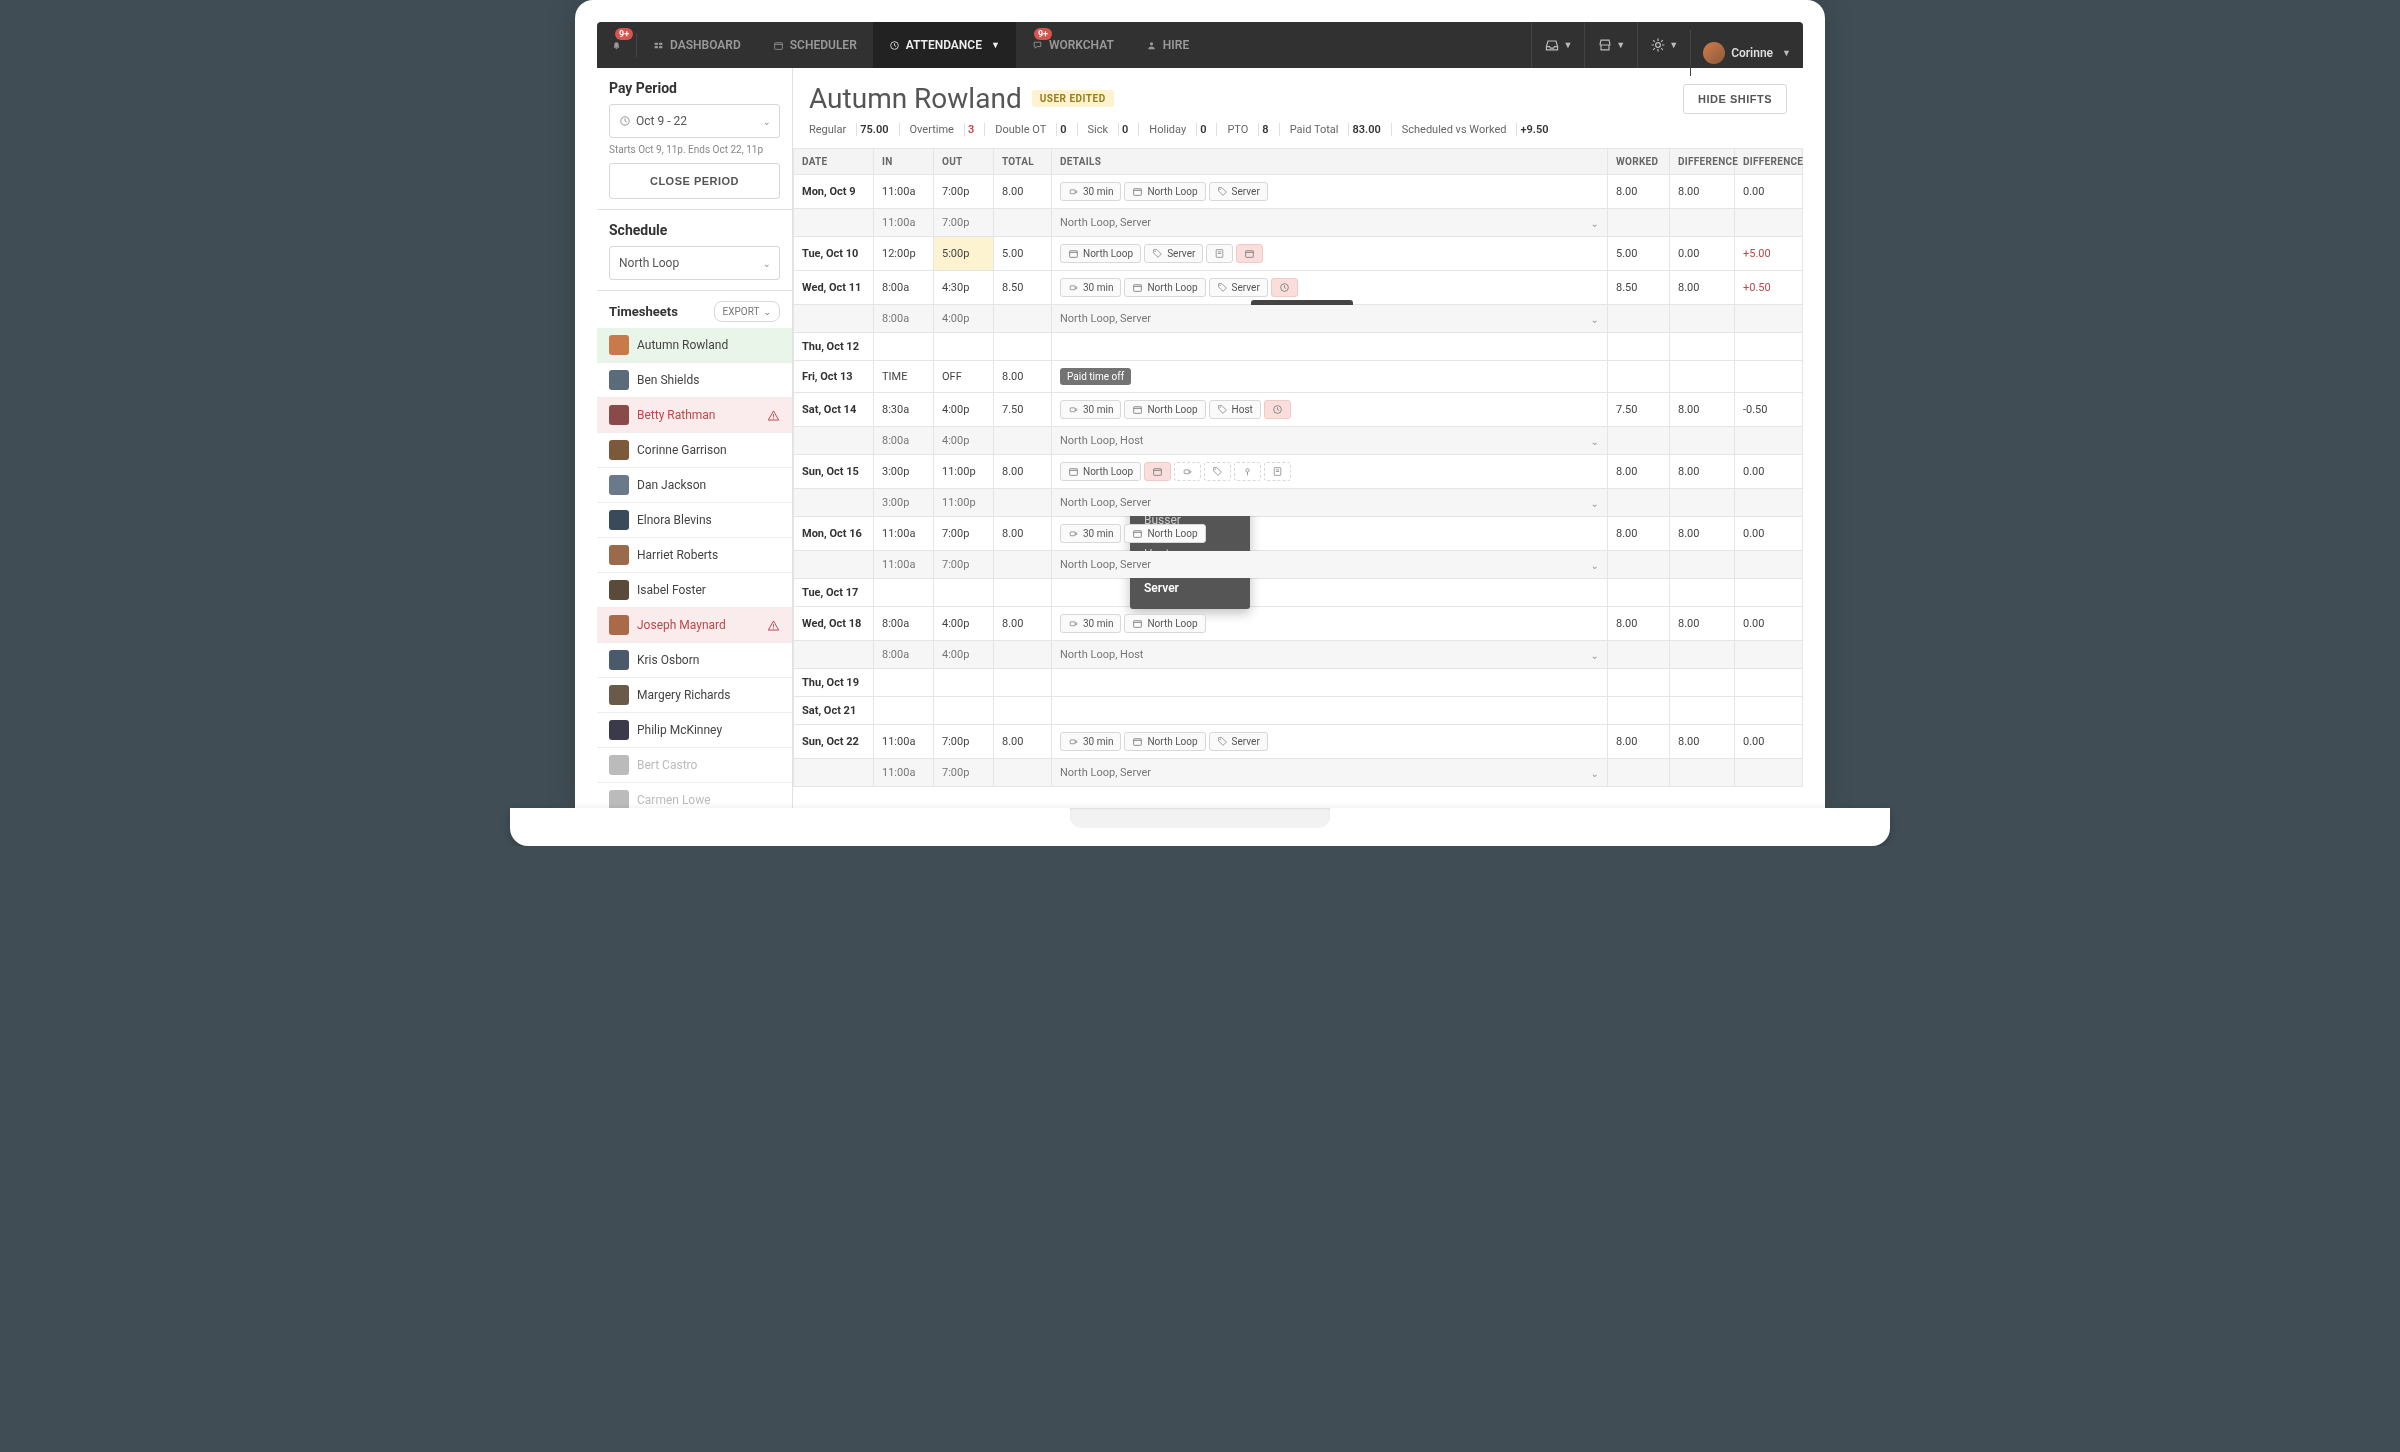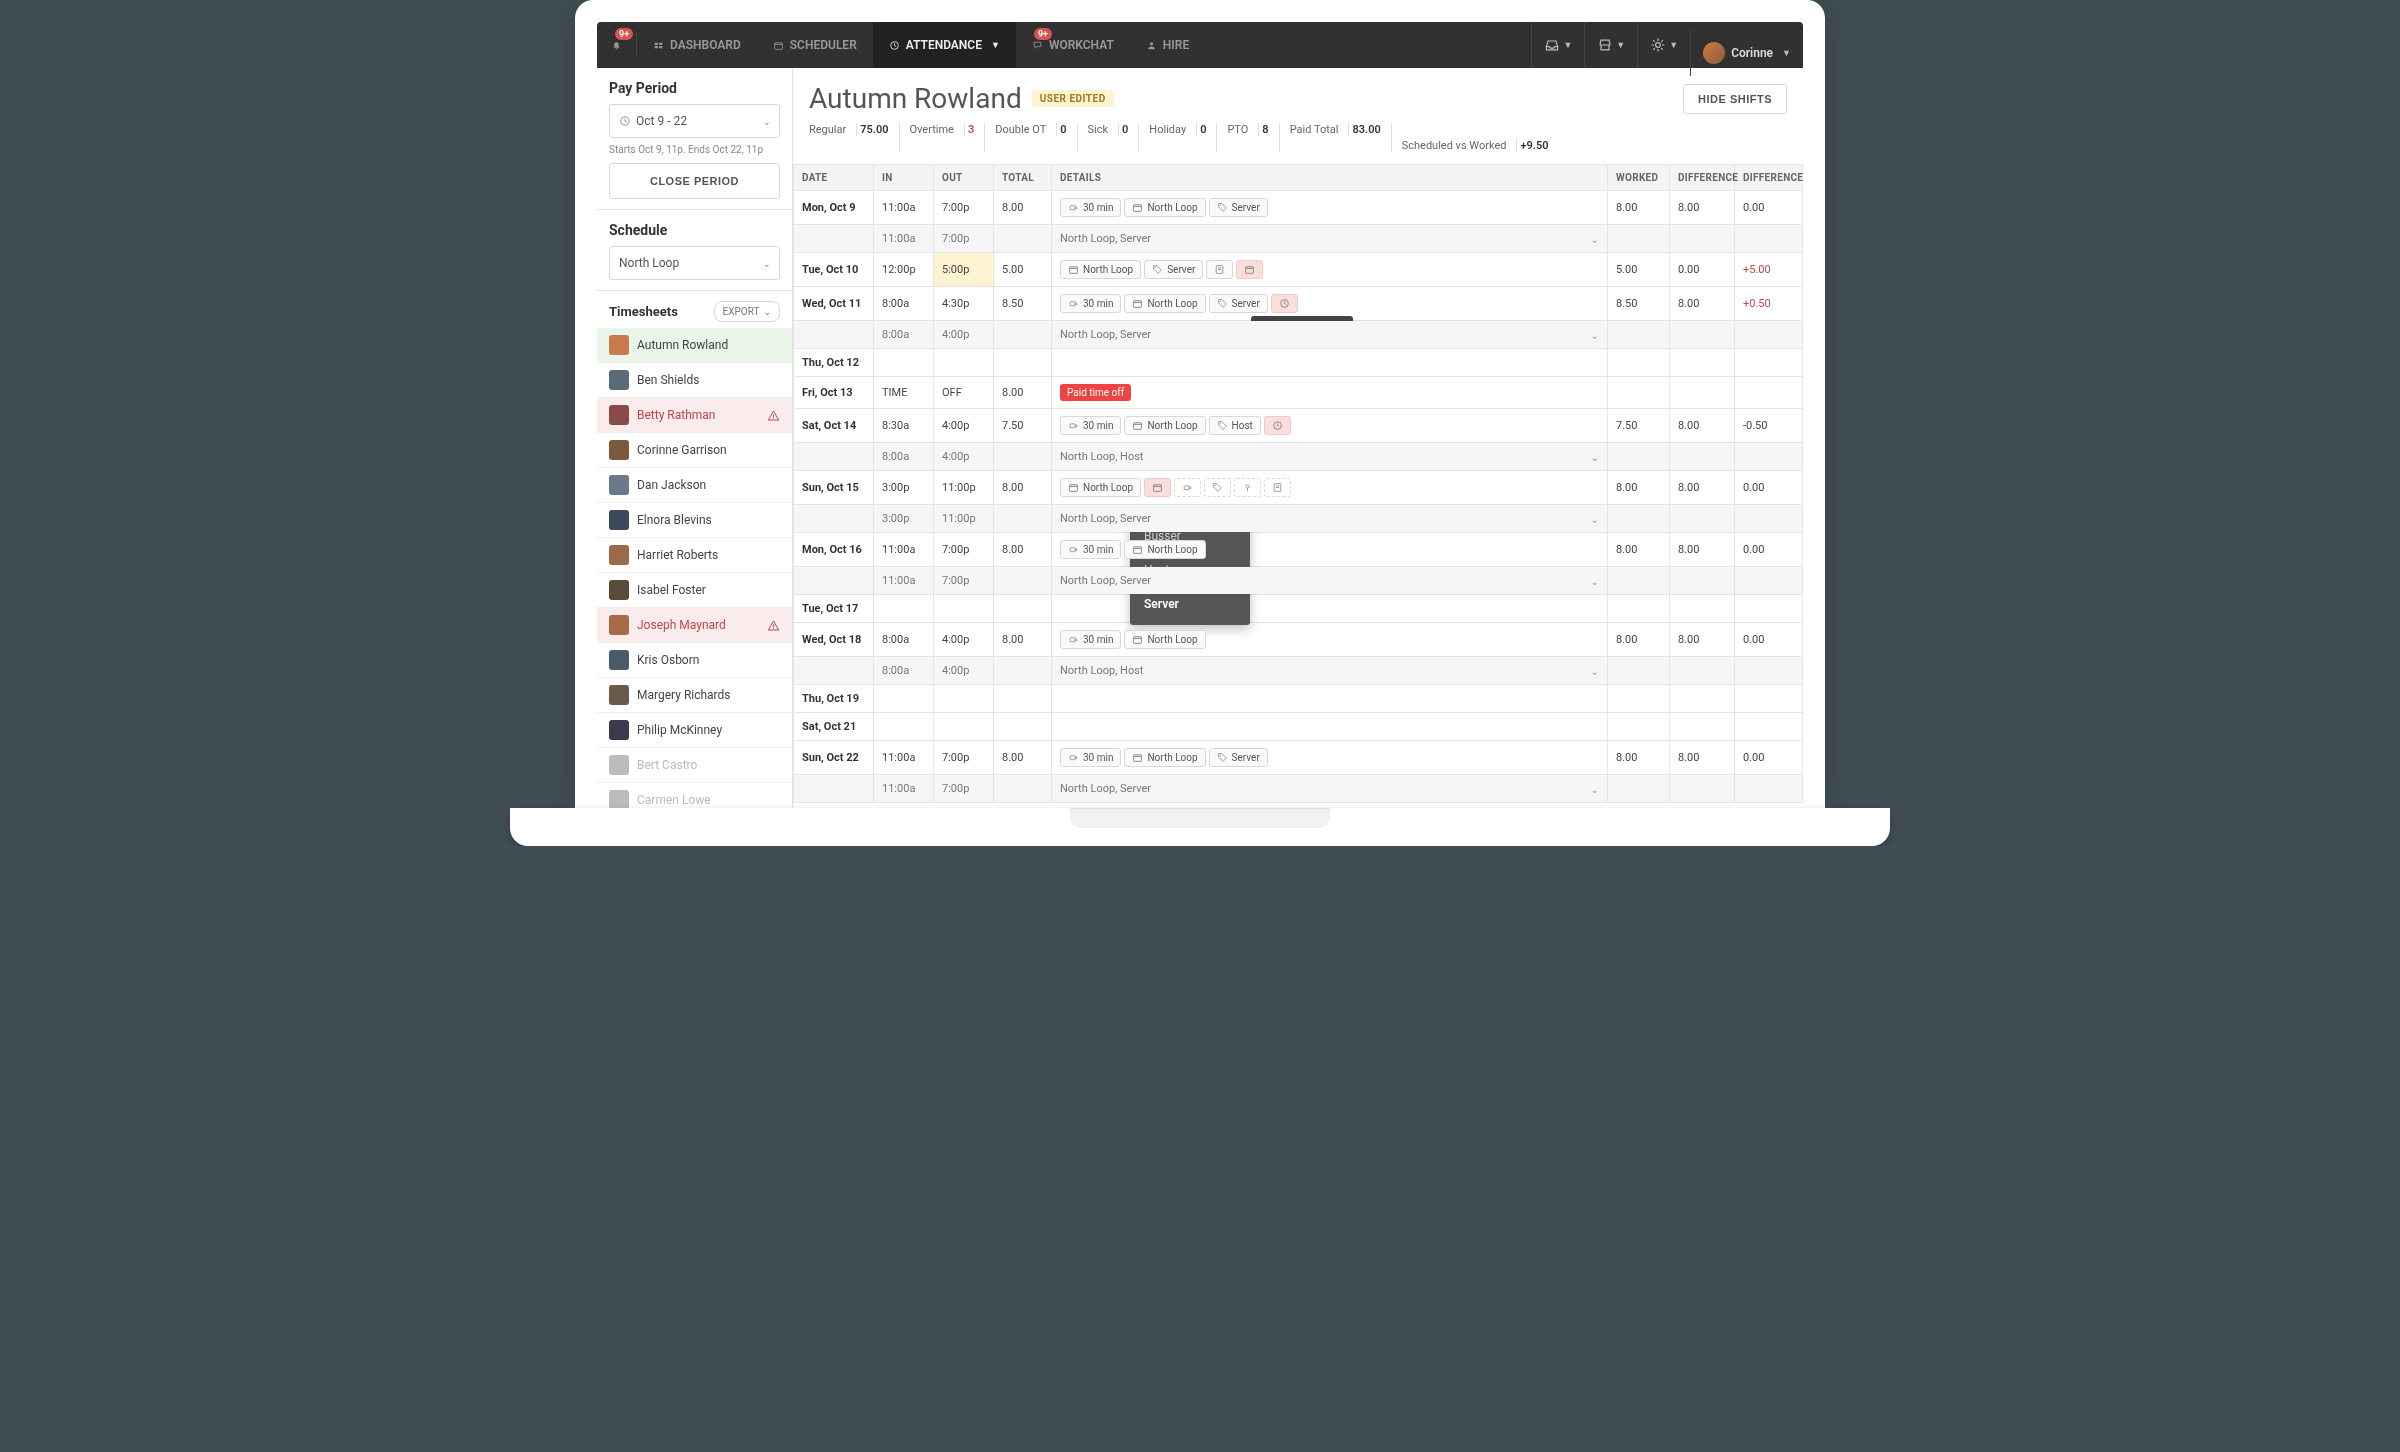--- a/index.html
+++ b/index.html
@@ -38,36 +38,36 @@
   .emp.disabled { color:#bbb; }
   
   .main { flex:1; overflow:auto; font-size:12px; color:#444; }
   .main-head { display:flex; align-items:center; justify-content:space-between; padding:14px 16px 8px; }
   .main-head h1 { margin:0; font-size:28px; font-weight:400; color:#555; display:flex; align-items:center; gap:10px; }
   .pill { background:#fdf3d0; color:#9a7b1f; font-size:10px; font-weight:700; letter-spacing:.5px; border-radius:3px; padding:3px 8px; }
   .btn2 { border:1px solid #d8d8d8; border-radius:3px; padding:8px 14px; font-size:11px; font-weight:700; letter-spacing:.5px; color:#555; background:#fff; cursor:pointer; }
   .summary { display:flex; gap:0; padding:0 16px 12px; color:#666; font-size:11px; }
   .summary span { padding:0 10px; border-right:1px solid #e0e0e0; }
   .summary span:first-child { padding-left:0; }
-  .summary span:last-child { border-right:none;margin-top:16px; }
+  .summary span:last-child { border-right:none; }
   .summary b { color:#333; font-weight:600; margin-left:3px; }
   .summary .red { color:#c0474a; }
   
   table { width:100%; border-collapse:collapse; table-layout:fixed; }
   th, td { border:1px solid #e5e5e5; padding:7px 8px; font-size:11px; text-align:left; vertical-align:middle; }
   th { background:#f4f4f4; color:#666; font-weight:700; font-size:10px; letter-spacing:.3px; }
   td.date { font-weight:700; color:#333; font-size:11px; }
   tr.sub td { background:#f6f6f6; color:#777; }
   tr.sub td.details { position:relative; }
   tr.sub .chev { position:absolute; right:8px; top:50%; transform:translateY(-50%); color:#999; font-size:10px; }
   .hl-yellow { background:#fdf3d0 !important; }
   .red { color:#c0474a; }
   .chip { display:inline-flex; align-items:center; gap:4px; border:1px solid #d8d8d8; background:#fafafa; border-radius:3px; padding:3px 7px; font-size:10px; color:#555; margin-right:3px; }
   .chip.pink { background:#fadedc; border-color:#f2c9c5; }
-  .chip.grey { background:#ef4444; color:#fff; border:none; }
+  .chip.grey { background:#737373; color:#fff; border:none; }
   .chip.dashed { border-style:dashed; background:#fff; color:#bbb; }
   
   .tooltip { position:absolute; background:#444; color:#fff; padding:6px 10px; font-size:11px; border-radius:3px; }
   .dropdown { position:absolute; background:#555; color:#ccc; border-radius:3px; min-width:120px; padding:4px 0; box-shadow:0 4px 12px rgba(0,0,0,.25); }
   .dropdown div { padding:10px 14px; font-size:12px; }
   .dropdown div.sel { color:#fff; font-weight:600; }
   .ico { display:inline-block; width:11px; height:11px; vertical-align:middle; }
   svg { display:block; }
   ::-webkit-scrollbar { width:8px; }
   ::-webkit-scrollbar-thumb { background:#ccc; border-radius:4px; }

